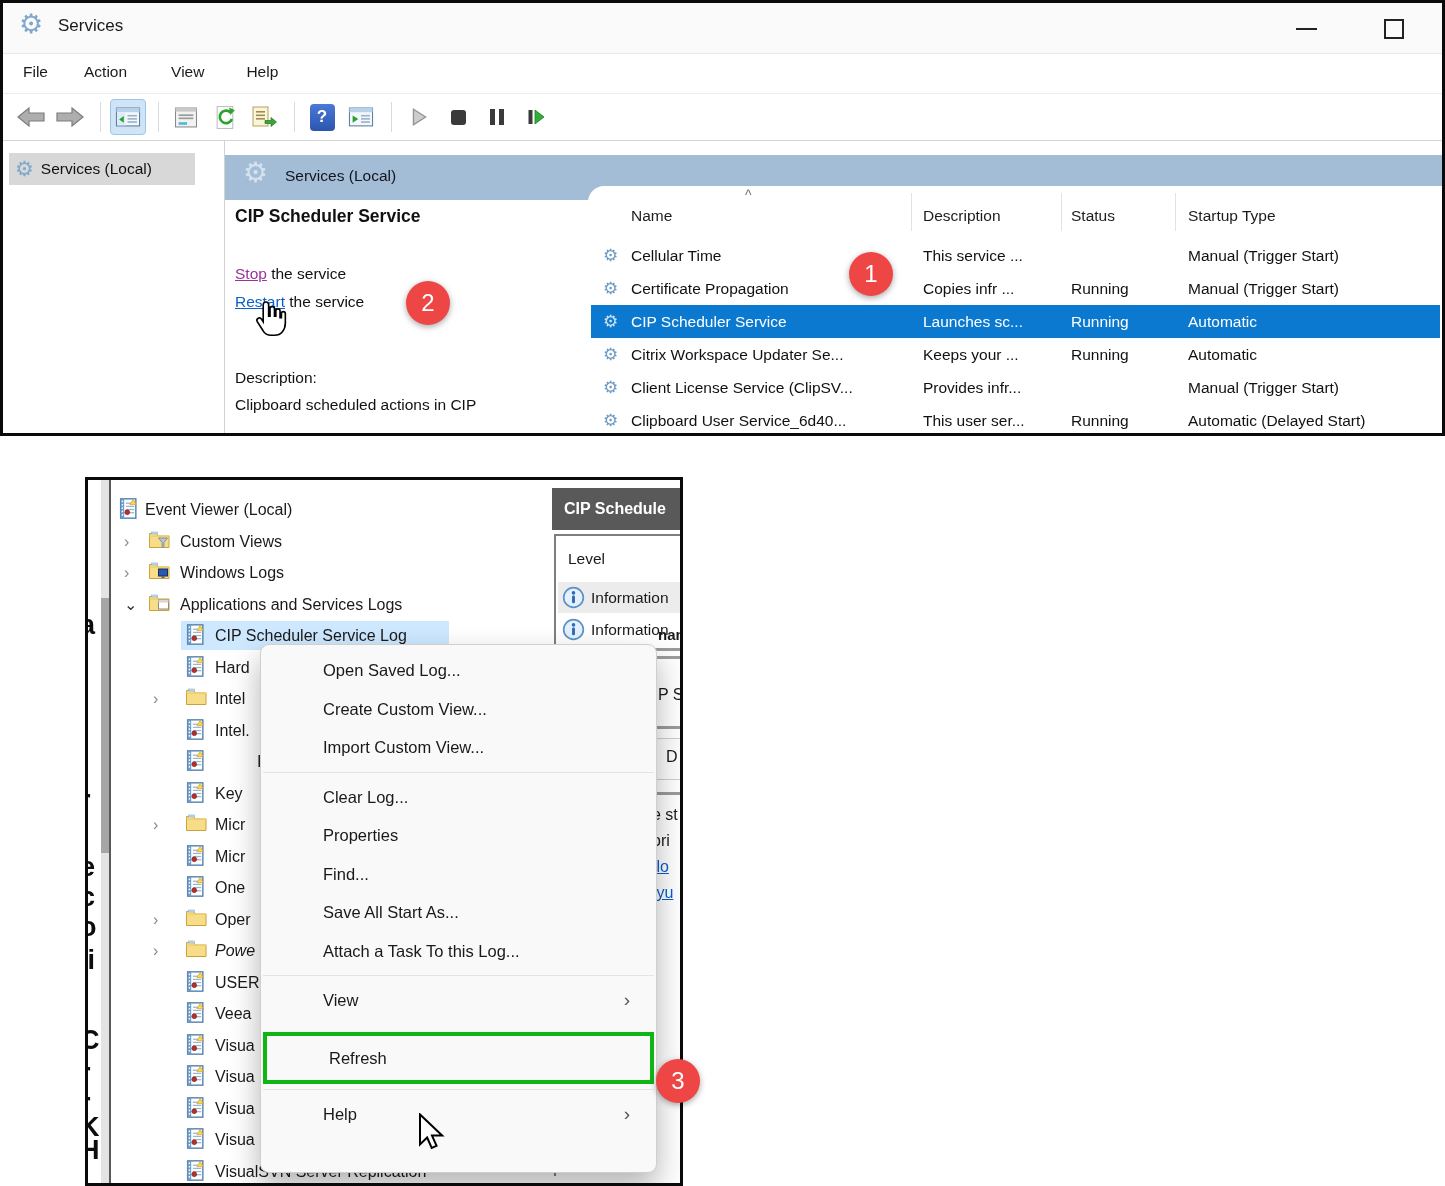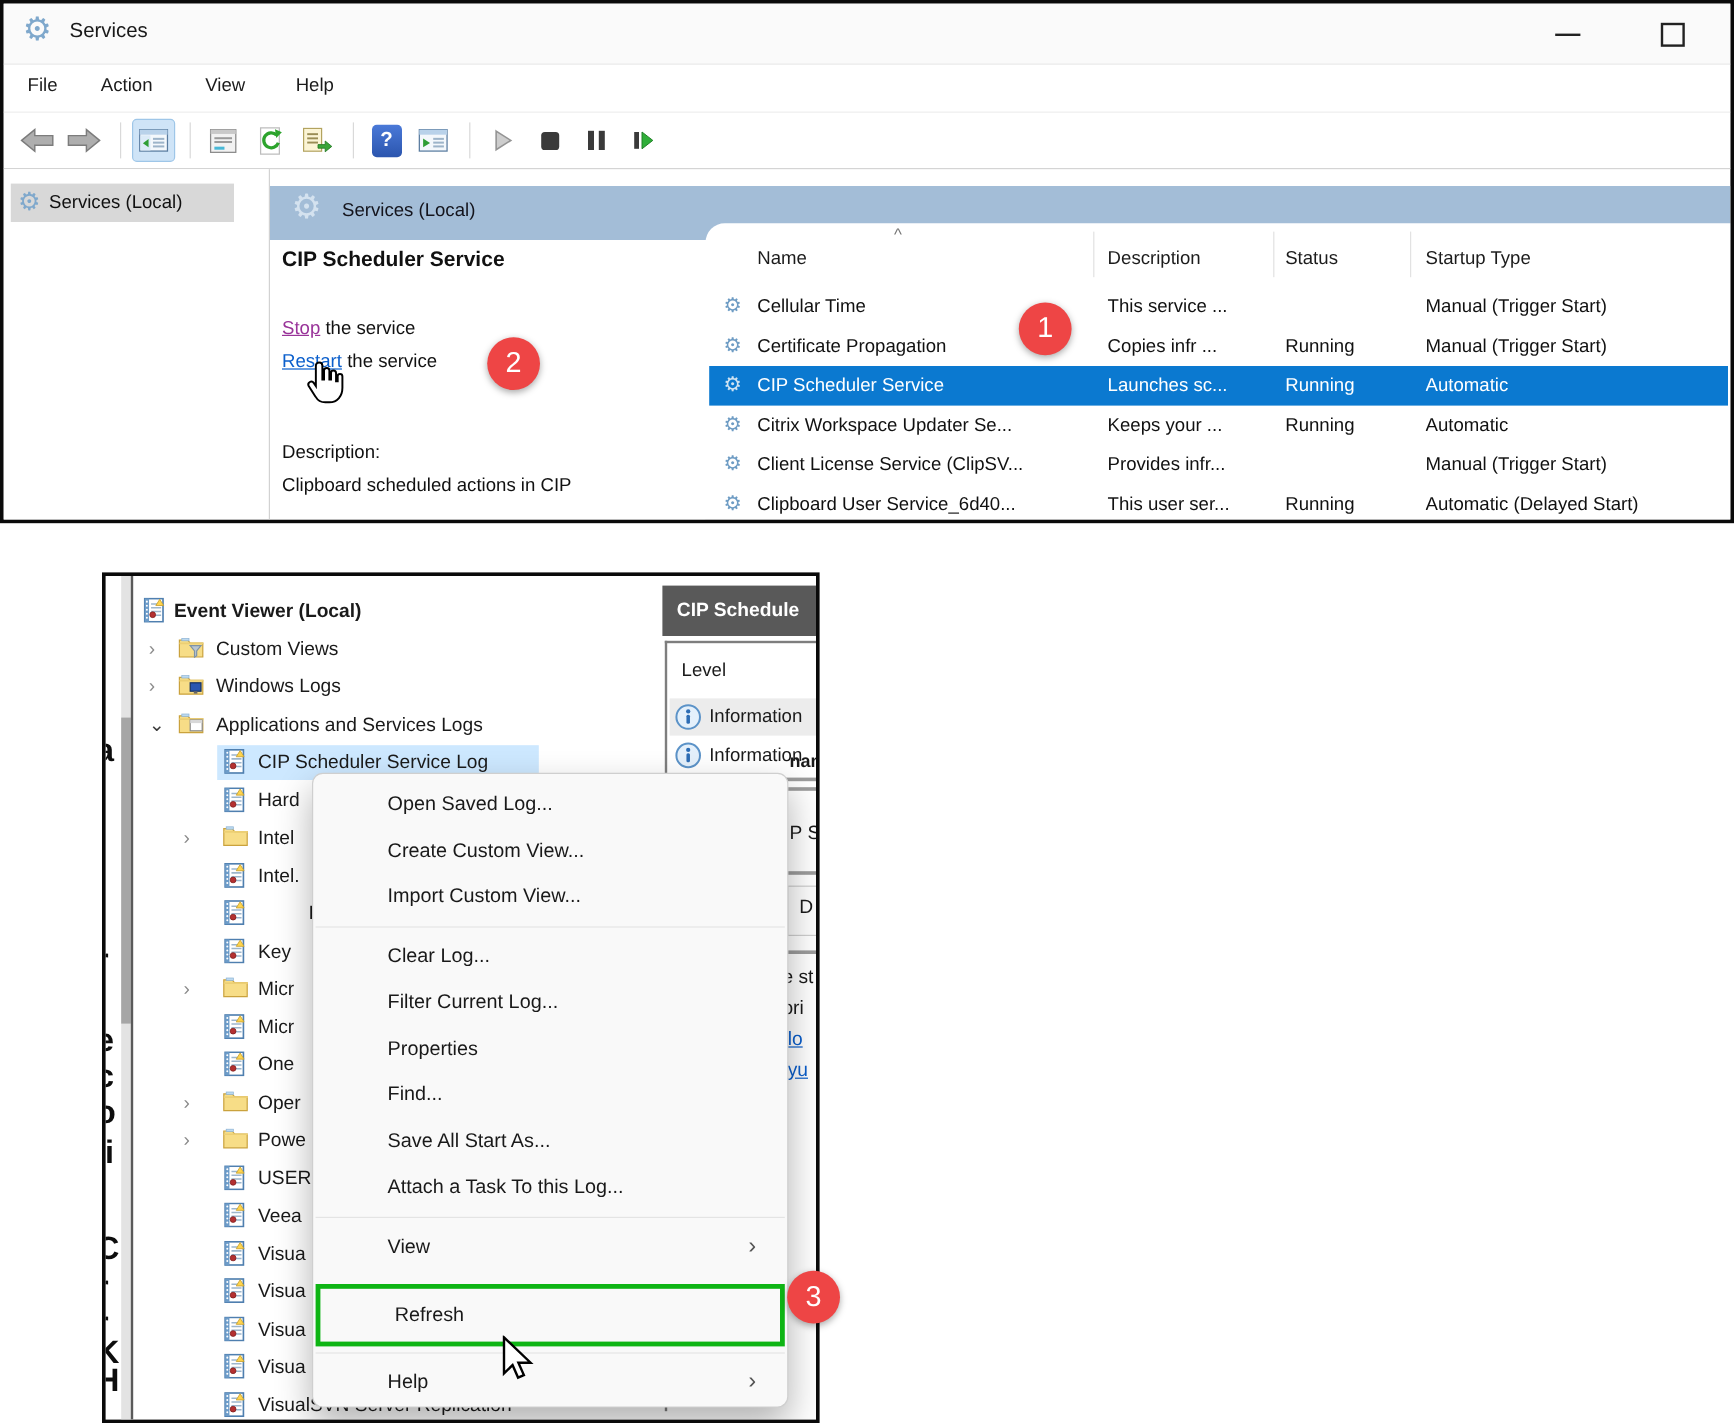--- a/index.html
+++ b/index.html
@@ -294,21 +294,21 @@
             <circle cx="4.2" cy="9.6" r="0.8" fill="#fff"></circle>
             <circle cx="4.2" cy="12.8" r="0.8" fill="#fff"></circle>
             <circle cx="4.2" cy="16" r="0.8" fill="#fff"></circle>
             <line x1="7.5" y1="5" x2="15.5" y2="5" stroke="#9db6cc" stroke-width="1.2"></line>
             <line x1="7.5" y1="8" x2="15.5" y2="8" stroke="#9db6cc" stroke-width="1.2"></line>
             <line x1="7.5" y1="11" x2="15.5" y2="11" stroke="#9db6cc" stroke-width="1.2"></line>
             <line x1="7.5" y1="14" x2="15.5" y2="14" stroke="#9db6cc" stroke-width="1.2"></line>
             <polygon points="11.3,6.3 14.4,1.4 17.5,6.3" fill="#ffd54d" stroke="#c9a232" stroke-width="0.7"></polygon>
             <circle cx="8.8" cy="13.6" r="2.3" fill="#b43030" stroke="#7d1f1f" stroke-width="0.6"></circle>
           </svg></div>
-        <div class="tree-label" style="left: 34px; font-weight: bold;">Event Viewer (Local)</div>
+        <div class="tree-label" style="left: 34px;">Event Viewer (Local)</div>
       </div>
       <div class="tree-row" style="top: 45.5px;">
         <div class="tree-chev" style="left: 13px;">›</div>
         <div class="tree-ico" style="left: 37px;"><svg width="23" height="20" viewBox="0 0 22 20">
             <path d="M1 3.5 h7 l2 2.5 h10.5 v11.5 h-19.5 z" fill="#f7dd87" stroke="#caa23d"></path>
             <path d="M1 6.2 h20" stroke="#eccf74" stroke-width="1.4" fill="none"></path>
             <rect x="3" y="2" width="6" height="2" fill="#bcd9f0" stroke="#8fb4d4" stroke-width="0.6"></rect>
             <path d="M10 8 h9 l-3.6 4.5 v4 l-1.8 1.2 v-5.2 z" fill="#b9c6d2" stroke="#7f93a5"></path>
           </svg></div>
         <div class="tree-label" style="left: 69px;">Custom Views</div>
@@ -489,21 +489,21 @@
           </svg></div>
         <div class="tree-label" style="left: 104px;">Oper</div>
       </div>
       <div class="tree-row" style="top: 455px;">
         <div class="tree-chev" style="left: 42px;">›</div>
         <div class="tree-ico" style="left: 74px;"><svg width="23" height="20" viewBox="0 0 22 20">
             <path d="M1 3.5 h7 l2 2.5 h10.5 v11.5 h-19.5 z" fill="#f7dd87" stroke="#caa23d"></path>
             <path d="M1 6.2 h20" stroke="#eccf74" stroke-width="1.4" fill="none"></path>
             <rect x="3" y="2" width="6" height="2" fill="#bcd9f0" stroke="#8fb4d4" stroke-width="0.6"></rect>
           </svg></div>
-        <div class="tree-label" style="left: 104px;">Powe</div>
+        <div class="tree-label" style="left: 104px; font-style: italic;">Powe</div>
       </div>
       <div class="tree-row" style="top: 486.5px;">
         <div class="tree-ico" style="left: 74px;"><svg width="21" height="21" viewBox="0 0 20 20">
             <rect x="2.5" y="0.8" width="14.5" height="18.4" fill="#fff" stroke="#4f7faf" stroke-width="1.3"></rect>
             <rect x="2.5" y="0.8" width="3.4" height="18.4" fill="#6d9cc9"></rect>
             <circle cx="4.2" cy="3.2" r="0.8" fill="#fff"></circle>
             <circle cx="4.2" cy="6.4" r="0.8" fill="#fff"></circle>
             <circle cx="4.2" cy="9.6" r="0.8" fill="#fff"></circle>
             <circle cx="4.2" cy="12.8" r="0.8" fill="#fff"></circle>
             <circle cx="4.2" cy="16" r="0.8" fill="#fff"></circle>
@@ -664,21 +664,20 @@
       <div class="frag frag-link" style="left: 564px; top: 378px; color: rgb(11, 95, 204);">/lo</div>
       <div class="frag frag-link" style="left: 564px; top: 404px; color: rgb(11, 95, 204);">/yu</div>
     </div>
 
   <div id="ctxMenu">
       <div class="cm-item">Open Saved Log...</div>
       <div class="cm-item">Create Custom View...</div>
       <div class="cm-item">Import Custom View...</div>
       <div class="cm-sep"></div>
       <div class="cm-item">Clear Log...</div>
-      <div class="cm-item">Filter Current Log...</div>
       <div class="cm-item">Properties</div>
       <div class="cm-item">Find...</div>
       <div class="cm-item">Save All Start As...</div>
       <div class="cm-item">Attach a Task To this Log...</div>
       <div class="cm-sep"></div>
       <div class="cm-item">View<span class="cm-arrow">›</span></div>
       <div class="green-box" style="border-color: rgb(14, 181, 20);">
         <div class="cm-item">Refresh</div>
       </div>
       <div class="cm-sep"></div>

